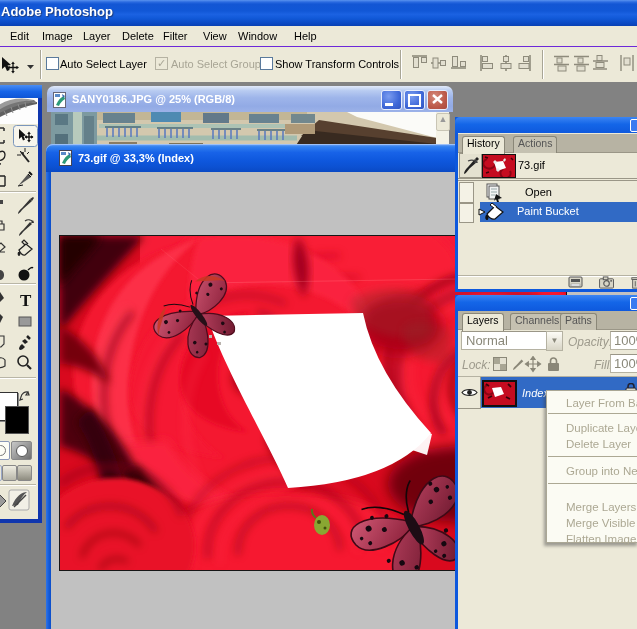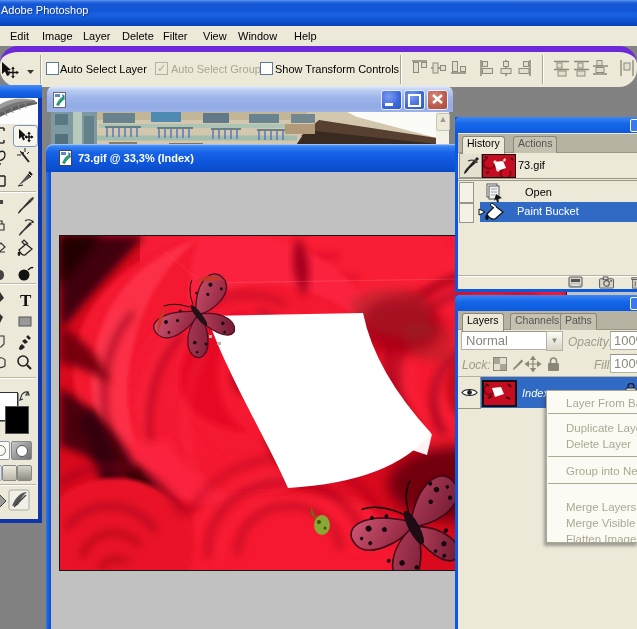--- a/index.html
+++ b/index.html
@@ -2,25 +2,25 @@
 <html><head>
 <meta charset="utf-8">
 <style>
   html,body{margin:0;padding:0;overflow:hidden;}
   body{width:637px;height:629px;overflow:hidden;position:relative;
        font-family:"Liberation Sans",sans-serif;background:#828282;}
   .abs{position:absolute;}
   
   #titlebar{left:0;top:0;width:637px;height:26px;
     background:linear-gradient(180deg,#5a93ef 0%,#2a6ae0 8%,#1356d4 16%,#1157d6 42%,#1b62e2 55%,#1159d8 70%,#0a47c0 92%,#0940b2 100%);}
-  #titlebar .t{position:absolute;left:1px;top:4px;color:#fff;font-size:11px;font-weight:normal;
+  #titlebar .t{position:absolute;left:1px;top:4px;color:#fff;font-size:13px;font-weight:bold;
     text-shadow:1px 1px 1px #1c3a7a;letter-spacing:0px;}
   #menubar{left:0;top:26px;width:637px;height:20px;background:#ece9d8;color:#000;font-size:11px;}
   #menubar span{position:absolute;top:4px;}
-  #optbar{left:0;top:46px;width:637px;height:35px;background:#ece9d8;border-top:6px solid #6d28d9;border-radius:18px;}
+  #optbar{left:0;top:46px;width:637px;height:35px;background:#ece9d8;border-top:1px solid #6d28d9;}
   .vsep{position:absolute;width:1px;background:#a8a595;border-right:1px solid #fff;}
   .cbx{position:absolute;width:11px;height:11px;background:#fff;border:1px solid #5a7a9c;}
   .cbx.dis{border-color:#b5b2a2;background:#ece9d8;}
   .optlbl{position:absolute;font-size:11px;color:#000;}
   .optlbl.dis{color:#a8a595;}
   
   .xpwin{position:absolute;}
   .xptitle{position:absolute;left:0;top:0;right:0;height:28px;border-radius:7px 7px 0 0;
     color:#fff;font-weight:bold;font-size:11px;}
   
@@ -146,20 +146,21 @@
   </div>
 
   <div class="xpwin" id="winSany">
     <div class="xptitle"></div>
     <svg width="16" height="18" viewBox="0 0 16 18" style="position:absolute;left:5px;top:5px">
       <rect x="1.5" y="1.5" width="12" height="15" fill="#fff" stroke="#667"></rect>
       <path d="M3,3 h5 v3 h-5 Z" fill="#5a8ac8"></path>
       <path d="M4,14 C6,9 9,6 12,5 L13,8 C10,10 8,12 7,15 Z" fill="#2c9a78"></path>
       <path d="M10,3 l3,2 -2,2" fill="#386ab0"></path>
     </svg>
+    <div style="position:absolute;left:25px;top:7px;font-size:11px;font-weight:bold;color:#fff">SANY0186.JPG @ 25% (RGB/8)</div>
     <div class="xpbtn bl" style="left:334px">
       <div style="position:absolute;left:3px;bottom:3px;width:8px;height:3px;background:#fff"></div>
     </div>
     <div class="xpbtn bl" style="left:357px">
       <div style="position:absolute;left:3px;top:3px;width:9px;height:9px;border:2px solid #fff"></div>
     </div>
     <div class="xpbtn rd" style="left:380px"><svg width="17" height="16">
         <path d="M4,4 L13,12 M13,4 L4,12" stroke="#fff" stroke-width="2.4"></path>
       </svg></div>
     <div class="body">

